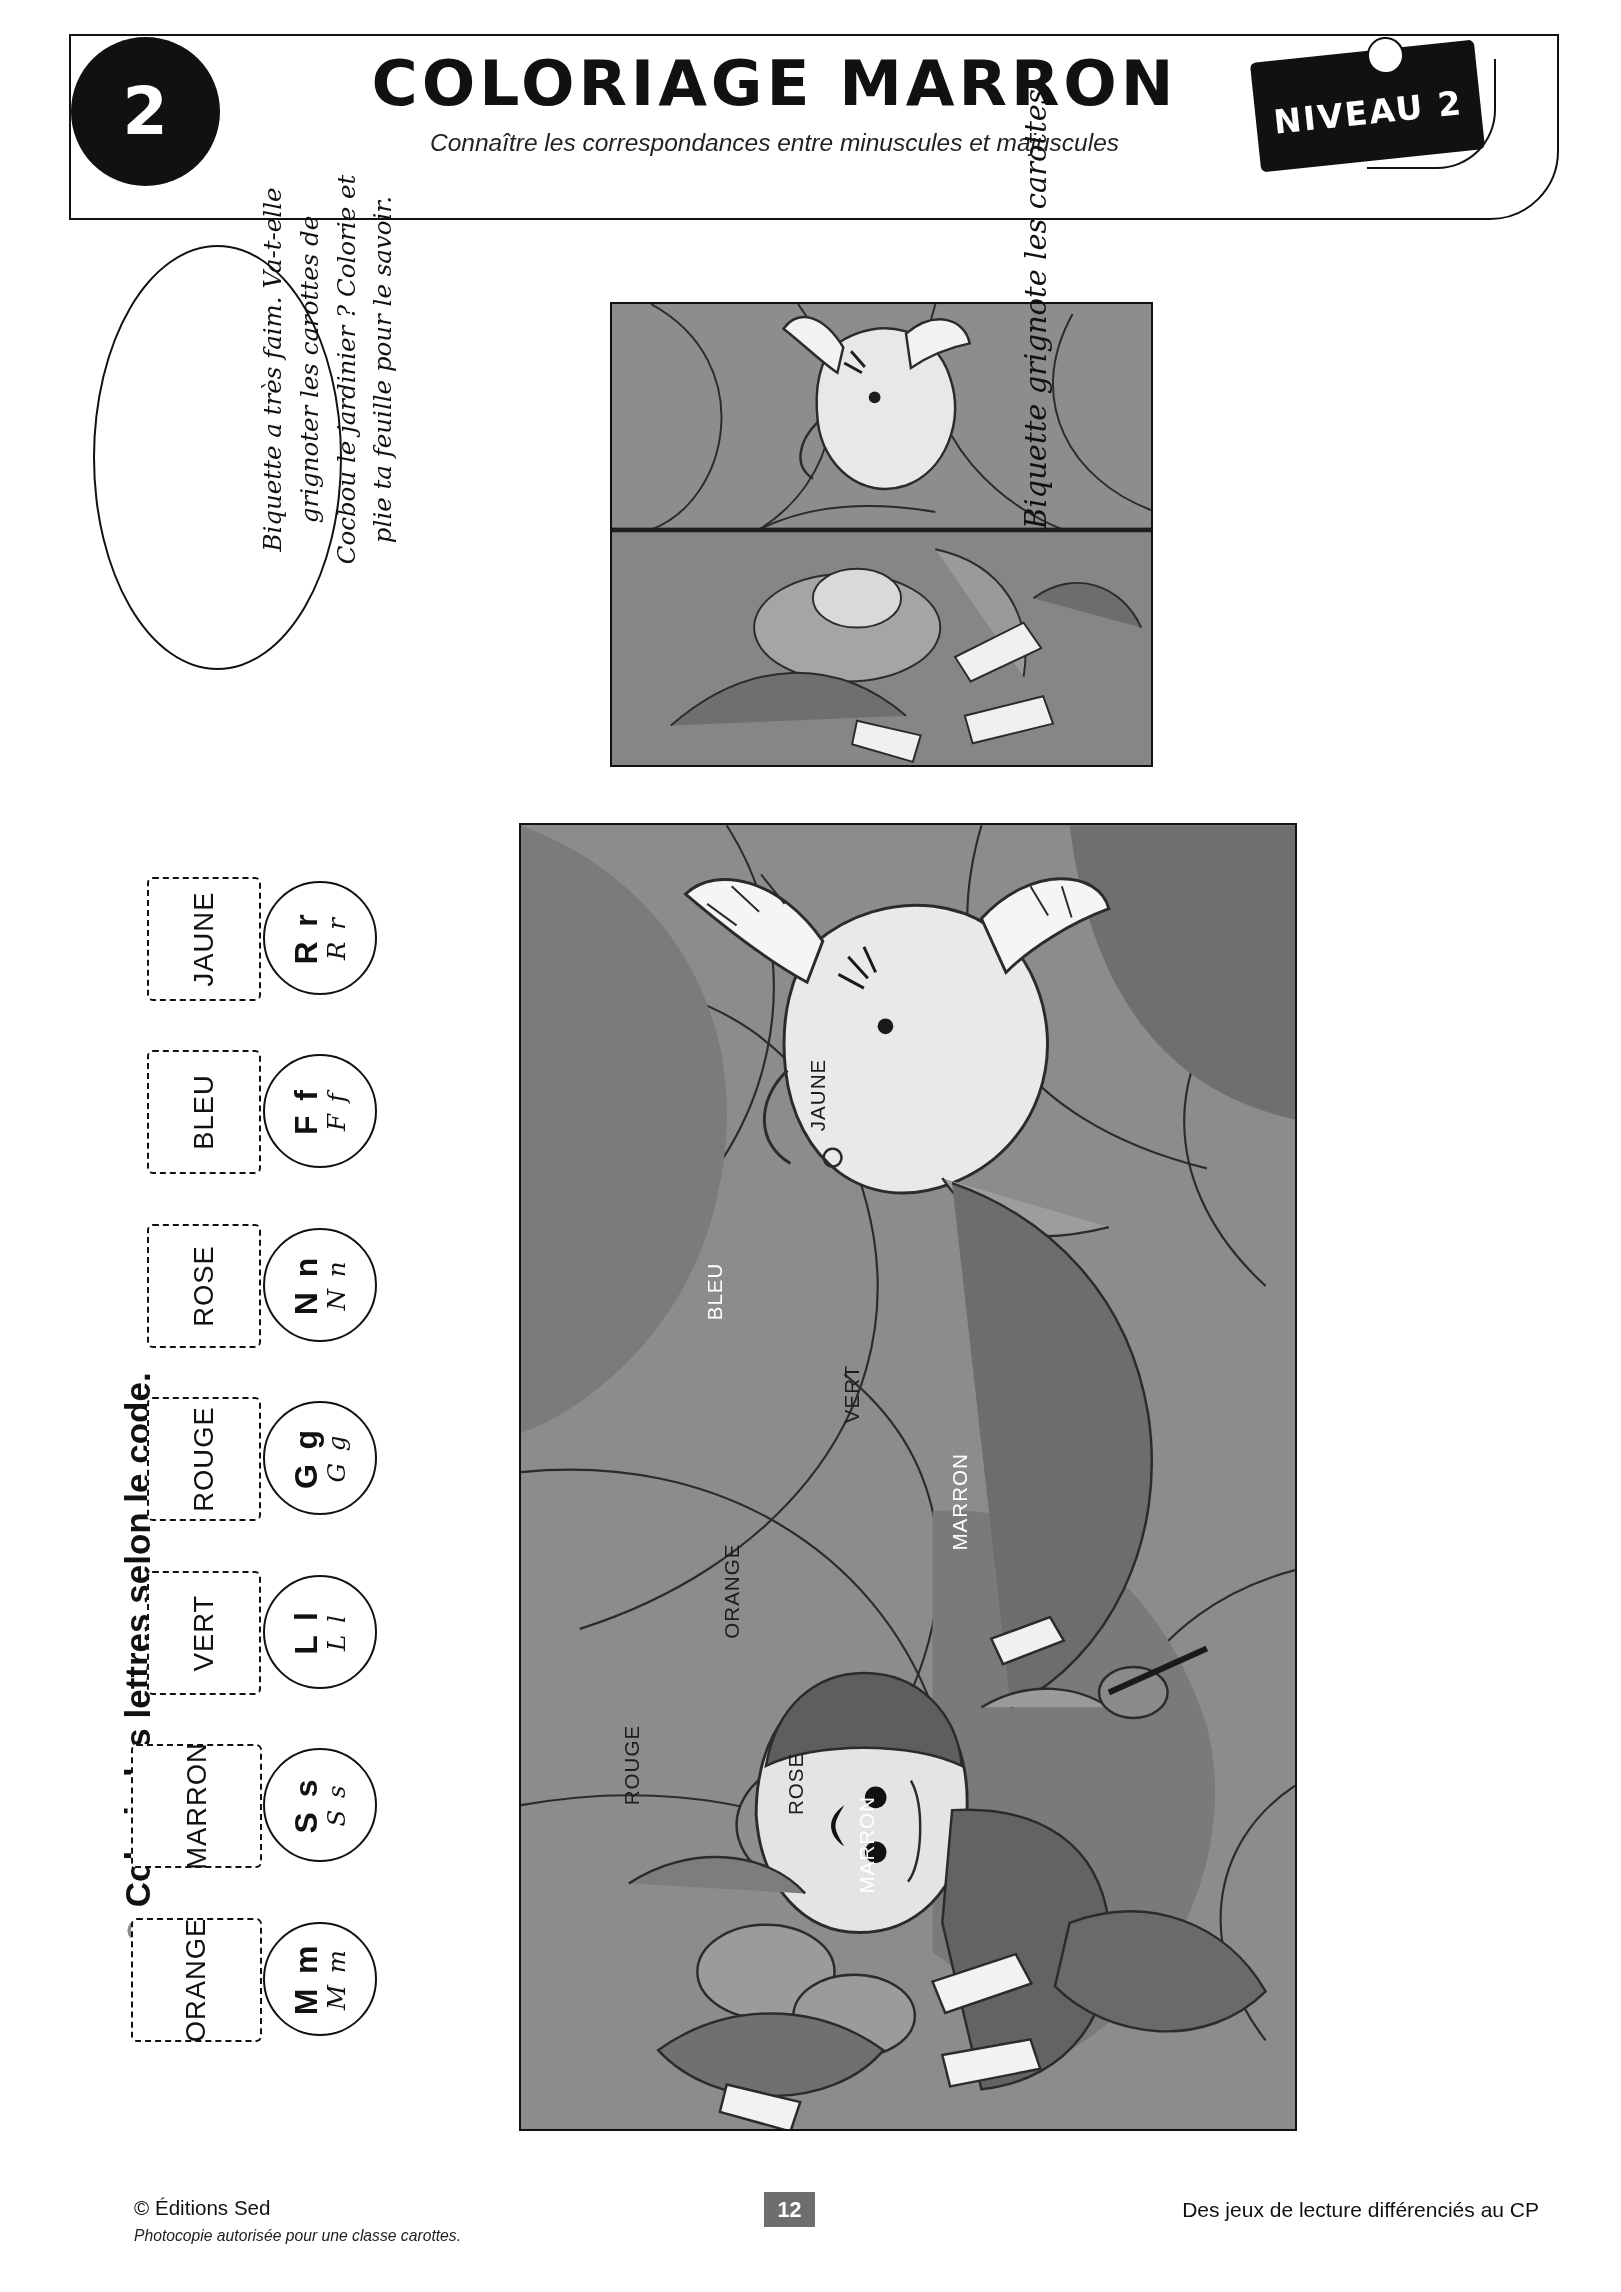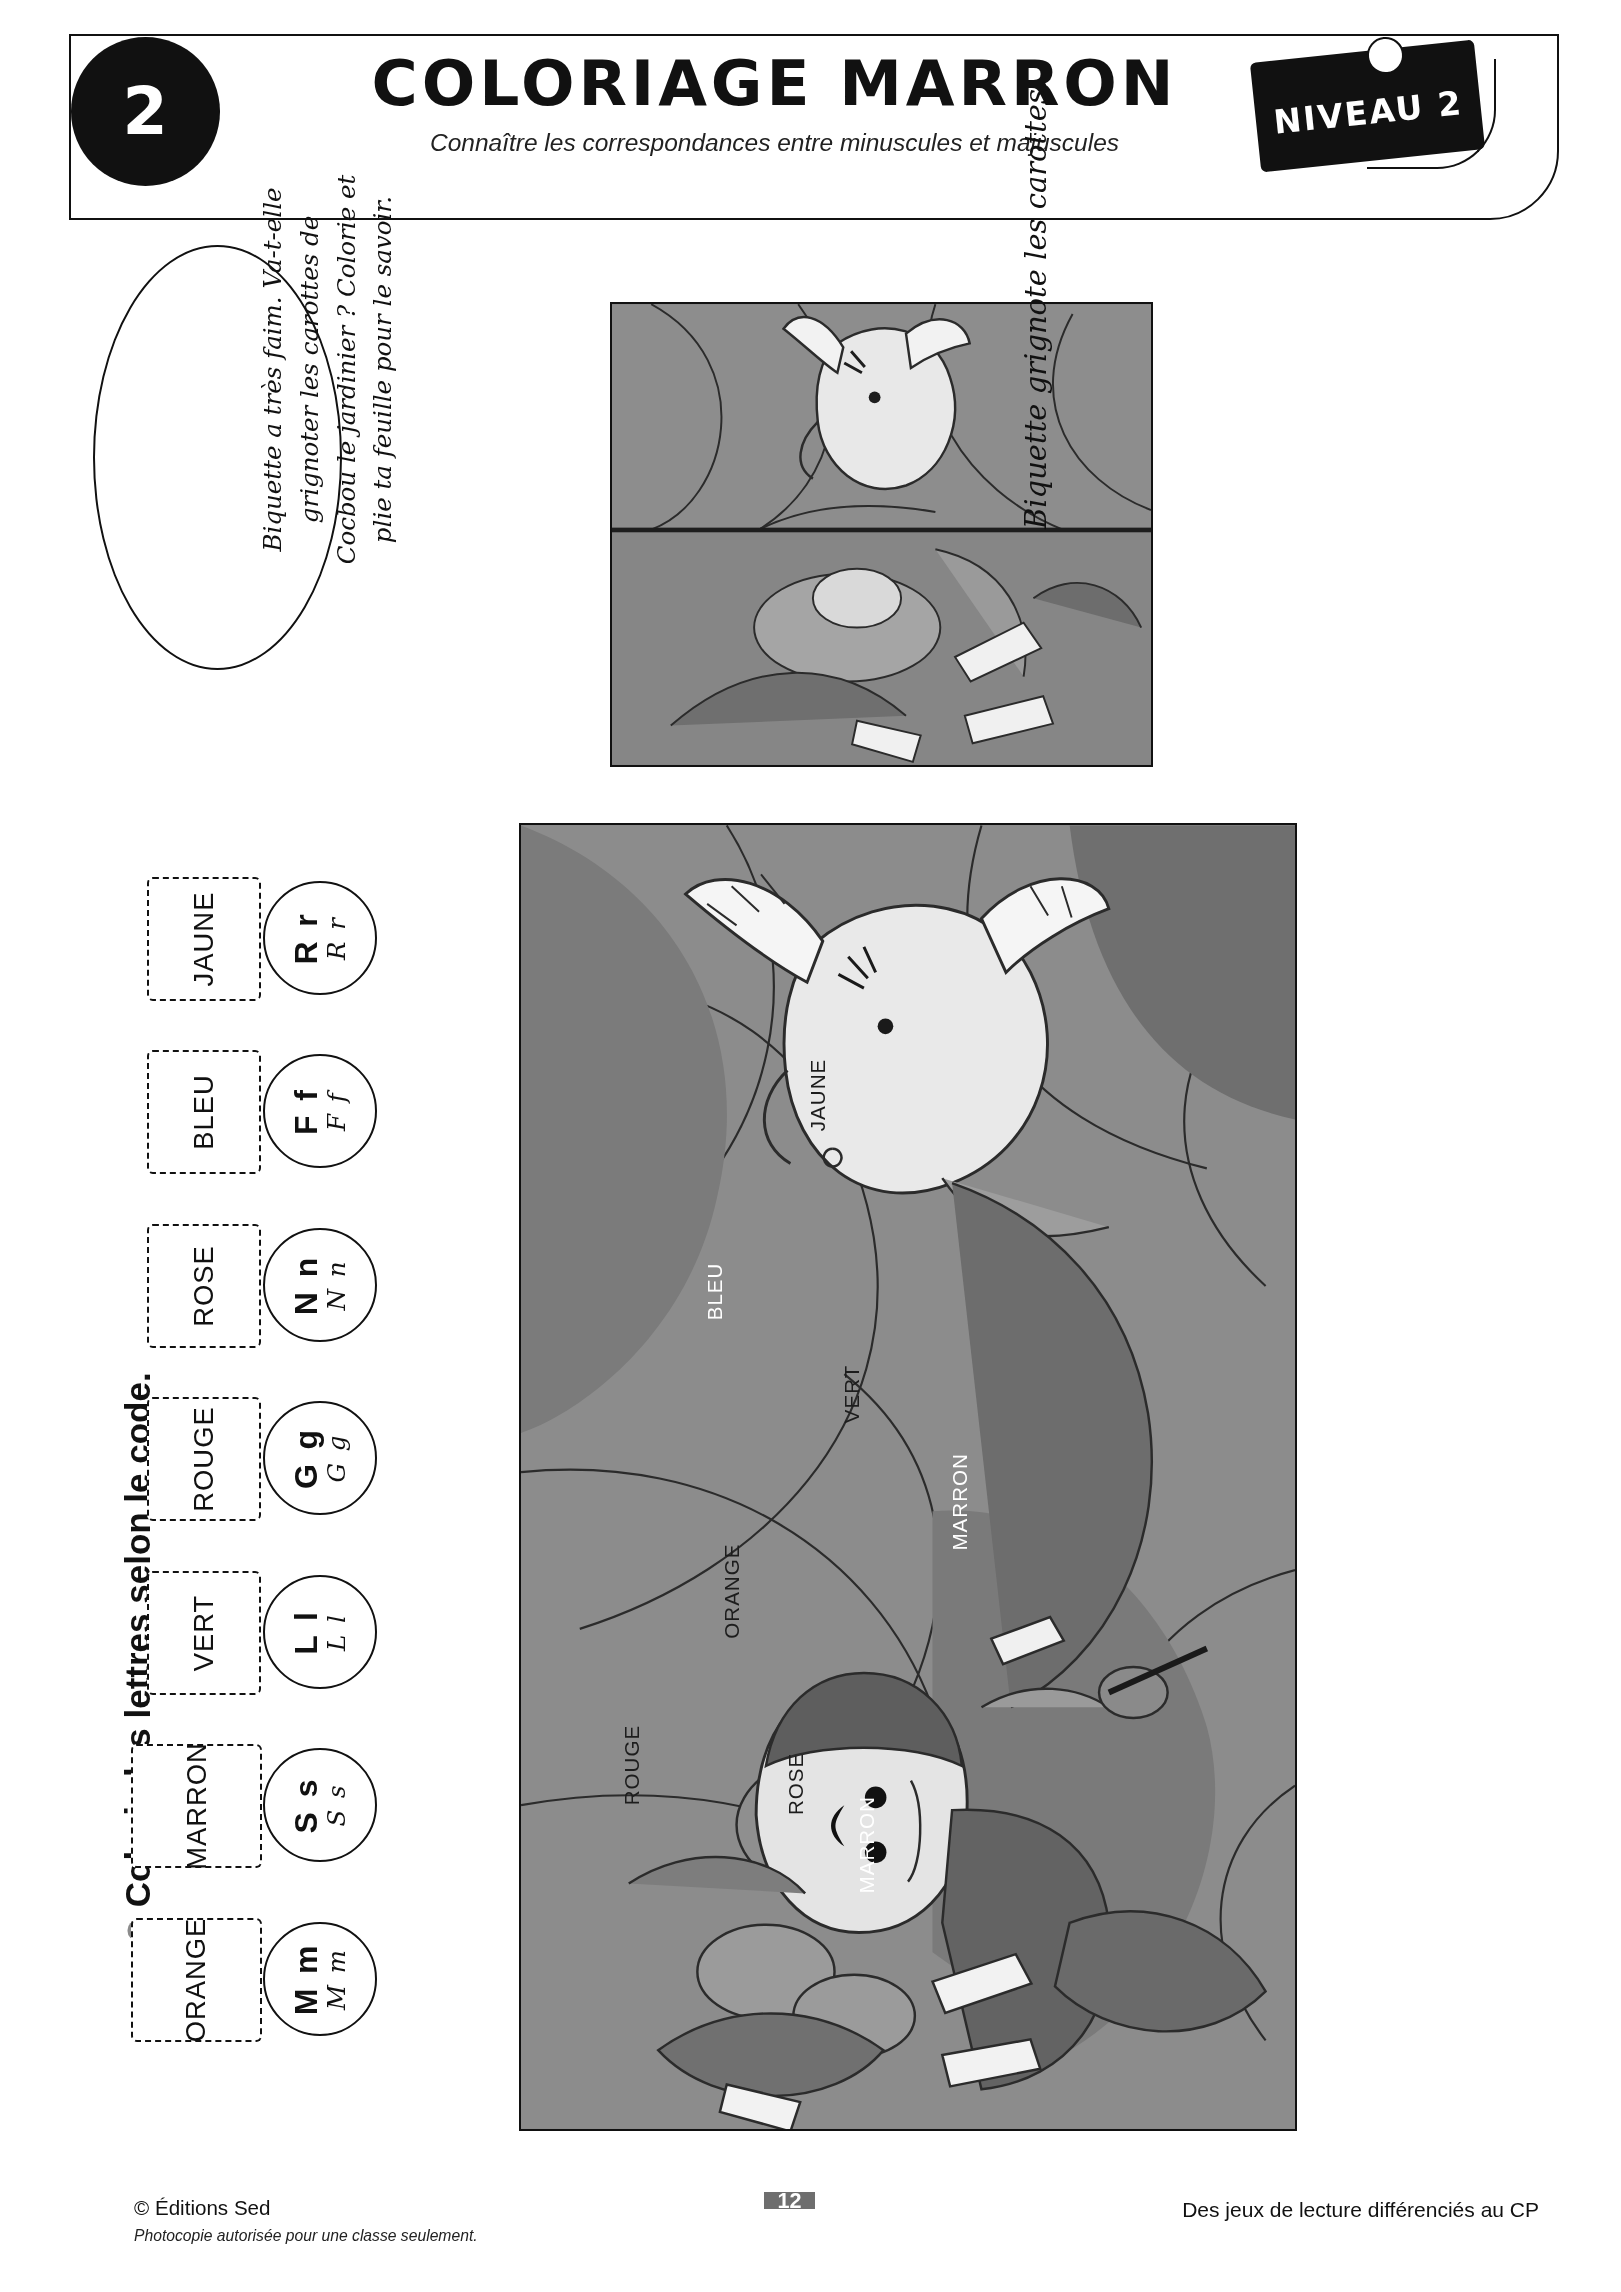--- a/index.html
+++ b/index.html
@@ -298,21 +298,21 @@
     font-style: italic;
     font-size: 15.7px;
     margin-top: 6.9px;
     color: #222;
   }
   .page-num {
     position: absolute;
     left: 676px;
     top: -3.9px;
     width: 51px;
-    height: 17px;
+    height: 35px;
     background: #6e6e6e;
     color: #fff;
     display: flex;
     align-items: center;
     justify-content: center;
     font-size: 21.6px;
     font-weight: bold;
   }
   .footer-right {
     position: absolute;
@@ -536,21 +536,21 @@
         <text x="120" y="1000" fill="#1d1d1d" transform="rotate(-90 120 1000)">ROUGE</text>
         <text x="288" y="1010" fill="#1d1d1d" transform="rotate(-90 288 1010)">ROSE</text>
         <text x="360" y="1090" fill="#ffffff" transform="rotate(-90 360 1090)">MARRON</text>
       </g>
     </svg>
   </div>
 
   <div class="footer">
     <div class="footer-left">
       <div>© Éditions Sed</div>
-      <div class="small">Photocopie autorisée pour une classe seulement.</div>
+      <div class="small">Photocopie autorisée pour une classe carottes.</div>
     </div>
     <div class="page-num">
       <span>12</span>
     </div>
     <div class="footer-right">Des jeux de lecture différenciés au CP</div>
   </div>
 
 </div>
 
 

